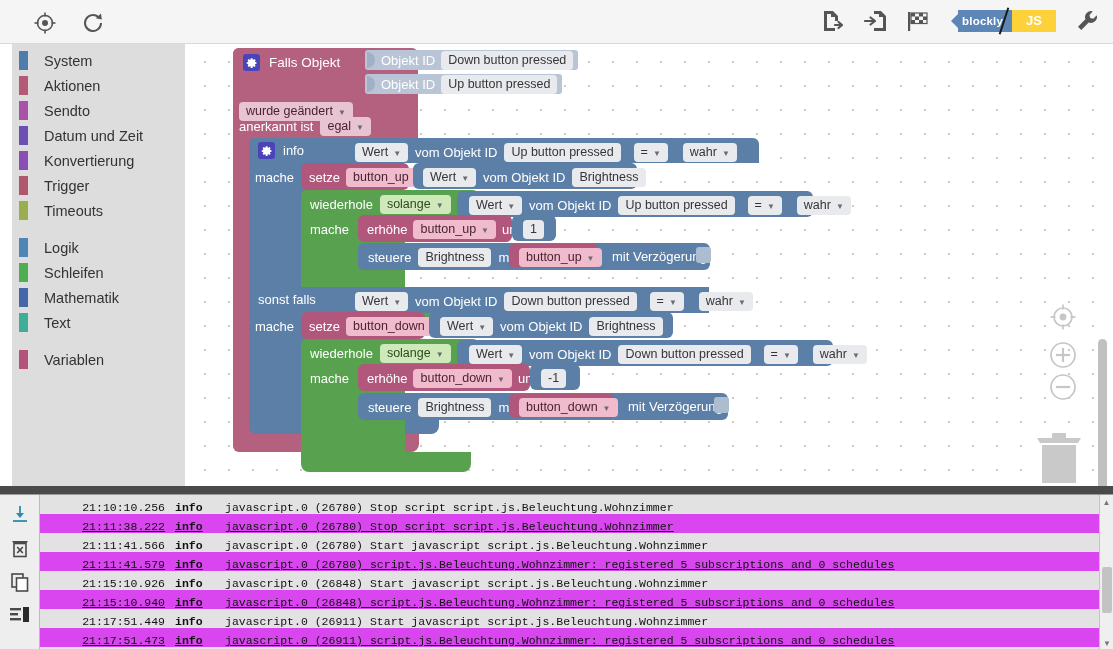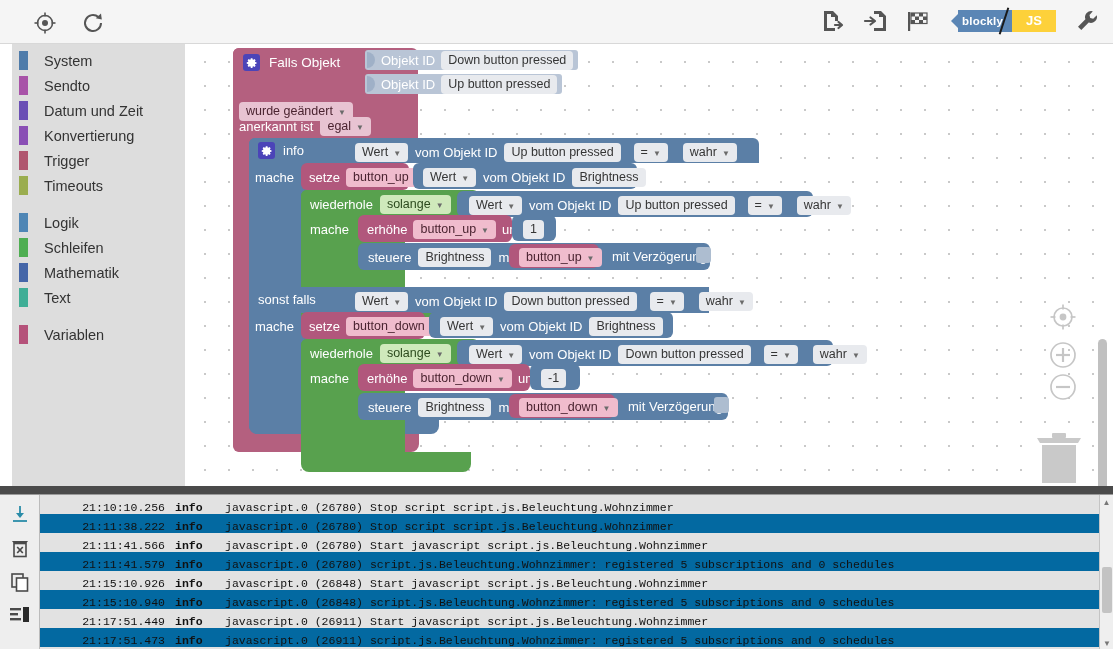--- a/index.html
+++ b/index.html
@@ -120,21 +120,21 @@
     display: flex; flex-direction: column; align-items: center;
     padding-top: 8px; gap: 12px;
   }
   .log-tool { width: 24px; height: 22px; display: flex; align-items: center; justify-content: center; cursor: pointer; }
   .log-rows { flex: 1; position: relative; overflow: hidden; }
   .log-row {
     height: 19px; display: flex; align-items: flex-end;
     font-family: "Liberation Mono", monospace; font-size: 11.5px;
     color: #111111; white-space: nowrap;
   }
-  .log-row.alt { background: #0369a1; }
+  .log-row.alt { background: #d946ef; text-decoration: underline; }
   .log-time { width: 135px; text-align: right; padding-right: 10px; flex: none; }
   .log-sev  { width: 50px; flex: none; font-weight: bold; }
   .log-msg  { flex: 1; }
   .log-scroll {
     position: absolute; right: 0; top: 0; width: 14px; height: 155px;
     background: #efefef; border-left: 1px solid #c4c4c4;
   }
   .ls-arrow { height: 14px; display: flex; align-items: center; justify-content: center; font-size: 8px; color: #777; cursor: pointer; }
   .ls-thumb { position: absolute; left: 2px; top: 72px; width: 10px; height: 46px; background: #c3c3c3; border-radius: 2px; cursor: pointer; }
 </style>
@@ -204,20 +204,24 @@
     </div>
   </div>
 
   <div class="sidebar">
     <div>
       <div class="sb-item">
         <span class="sb-swatch" style="background:#4f7caa"></span>
         <span class="sb-label">System</span>
       </div>
       <div class="sb-item">
+        <span class="sb-swatch" style="background:#b55a76"></span>
+        <span class="sb-label">Aktionen</span>
+      </div>
+      <div class="sb-item">
         <span class="sb-swatch" style="background:#a853a8"></span>
         <span class="sb-label">Sendto</span>
       </div>
       <div class="sb-item">
         <span class="sb-swatch" style="background:#6b4fb5"></span>
         <span class="sb-label">Datum und Zeit</span>
       </div>
       <div class="sb-item">
         <span class="sb-swatch" style="background:#8a4fb5"></span>
         <span class="sb-label">Konvertierung</span>

